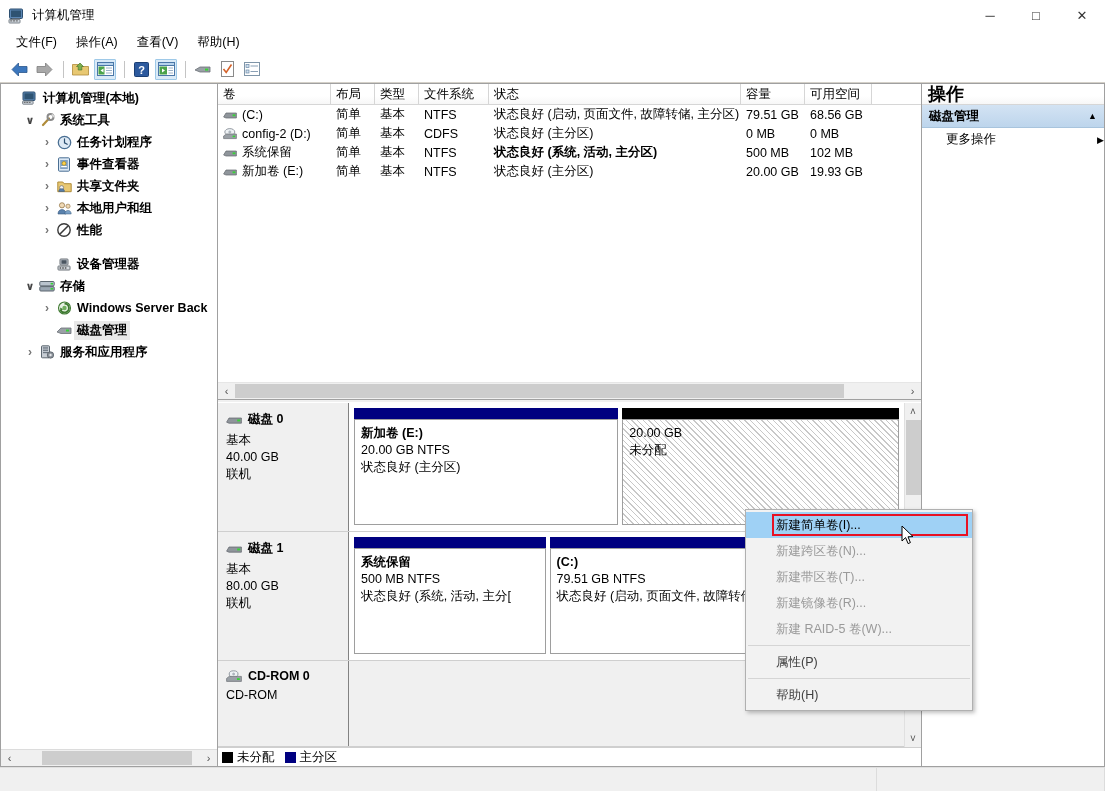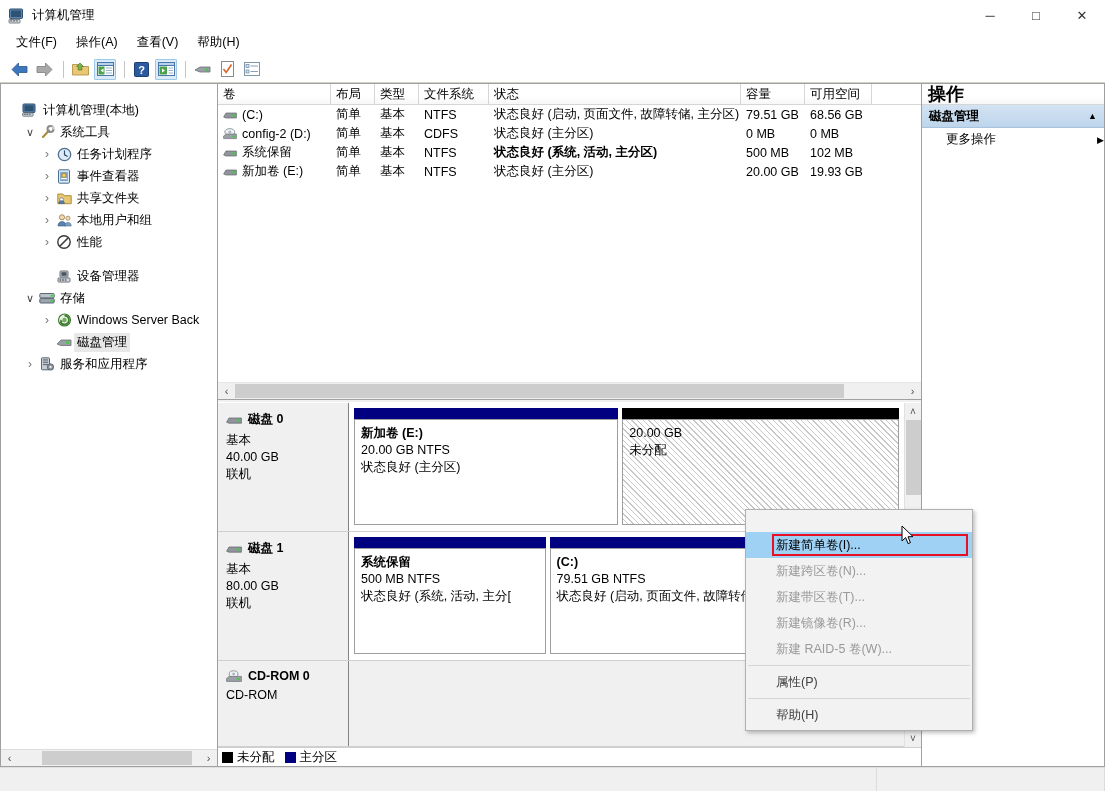--- a/index.html
+++ b/index.html
@@ -76,23 +76,24 @@
     width: 217px; min-width: 217px;
     background: #ffffff;
     border: 1px solid #a0a0a0;
     border-right: 0;
     display: flex; flex-direction: column;
     overflow: hidden;
     position: relative;
   }
   .tree {
     flex: 1;
-    padding-top: 15px;
+    padding-top: 3px;
     overflow: hidden;
     position: relative;
+    font-weight: bold;
   }
   .tnode {
     display: flex; align-items: center;
     height: 22px;
     white-space: nowrap;
     font-size: 12.5px;
     padding-right: 4px;
   }
   .tnode .exp {
     width: 16px; min-width: 16px; height: 16px;
@@ -276,21 +277,21 @@
     z-index: 50;
     font-size: 12.5px;
   }
   .cm-item {
     height: 26px; display: flex; align-items: center;
     padding-left: 30px;
     color: #9a9a9a;
     position: relative;
   }
   .cm-item.enabled { color: #404040; }
-  .cm-item.hl { background: #9fd1f5; color: #000; margin-top: 20px; }
+  .cm-item.hl { background: #9fd1f5; color: #000; }
   .cm-item.hl::after {
     content: ""; position: absolute;
     left: 26px; right: 4px; top: 2px; bottom: 2px;
     border: 2px solid #e81123;
   }
   .cm-item .cm-lbl { position: relative; z-index: 2; }
   .cm-sep { height: 1px; background: #d5d5d5; margin: 3px 2px 3px 2px; }
 
   .cursor {
     position: absolute; left: 901px; top: 525px;

